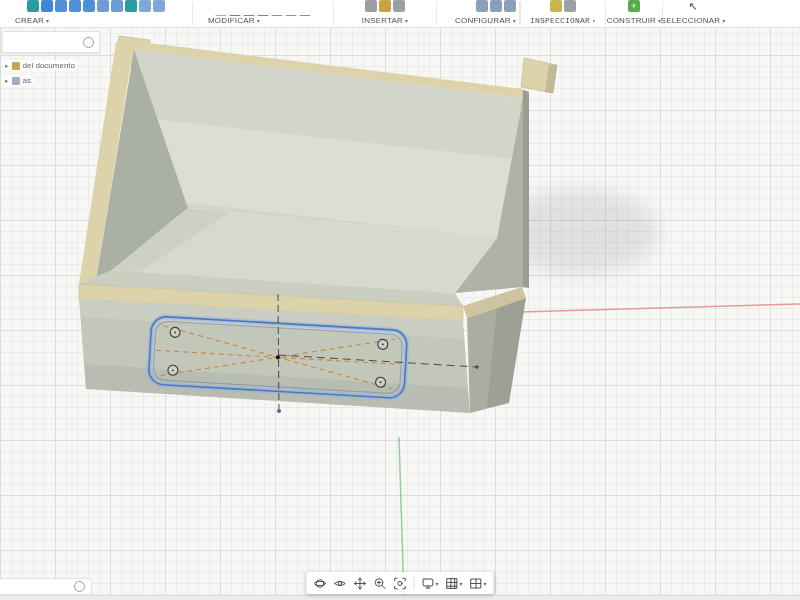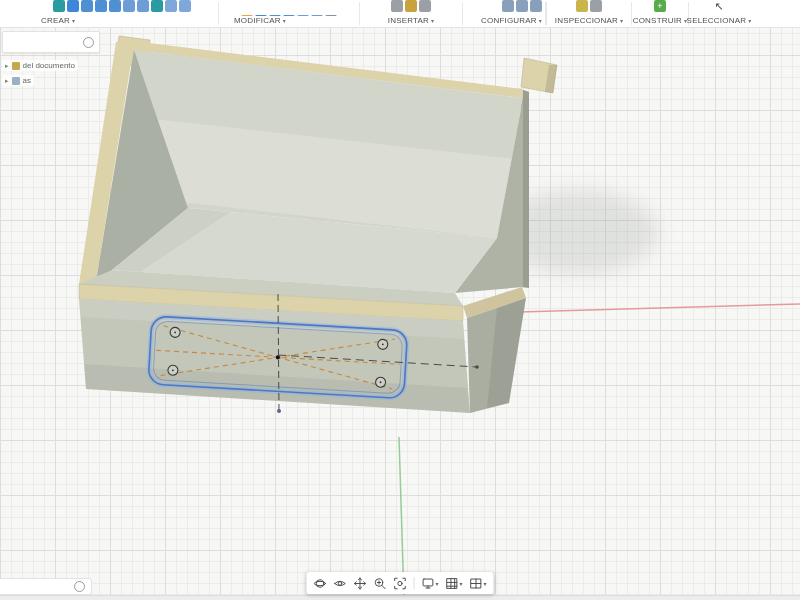--- a/index.html
+++ b/index.html
@@ -19,22 +19,22 @@
     background-size:55px 55px,55px 55px,11px 11px,11px 11px;
   }
   .scene{position:absolute;top:0;left:0;}
   
   .toolbar{
     position:absolute;top:0;left:0;right:0;height:27px;z-index:10;
     background:var(--toolbar-bg,#fff);border-bottom:1px solid var(--toolbar-border,#e3e3e3);
     display:flex;align-items:stretch;
   }
   .tb-group{display:flex;flex-direction:column;align-items:center;justify-content:space-between;box-sizing:border-box;padding:0 3px;}
-  .g-crear{width:192px;margin-left:26px;}.g-modificar{width:140px;margin-top:15px;}.g-ensamblar{width:102px;}
-  .g-configurar{width:82px;align-items:flex-end;}.g-construir{width:72px;}.g-inspeccionar{width:84px;}
+  .g-crear{width:192px;}.g-modificar{width:140px;margin-top:15px;}.g-ensamblar{width:102px;}
+  .g-configurar{width:82px;align-items:flex-end;}.g-construir{width:72px;}.g-inspeccionar{width:84px;font-family:Liberation Mono, monospace;}
   .g-insertar{width:56px;}.g-seleccionar{width:60px;}
   .tb-icons{display:flex;gap:2px;height:13px;overflow:hidden;margin-top:0;align-items:flex-start;}
   .tb-ic{width:12px;height:12px;border-radius:2px;flex:none;display:flex;align-items:center;justify-content:center;
          font-size:9px;line-height:1;color:#fff;cursor:pointer;}
   .tb-ic.glyph-only{background:none !important;color:#4a4a4a;font-size:11px;}
   .tb-label{font-size:8px;color:#4f4f4f;display:flex;gap:2px;align-items:center;padding-bottom:2px;letter-spacing:.2px;cursor:pointer;white-space:nowrap;}
   .g-crear .tb-label,.g-modificar .tb-label{align-self:flex-start;margin-left:12px;}
   .caret{font-size:6px;color:#777;}
   .tb-sep{width:1px;background:#e8e8e8;margin:2px 0;}
   

